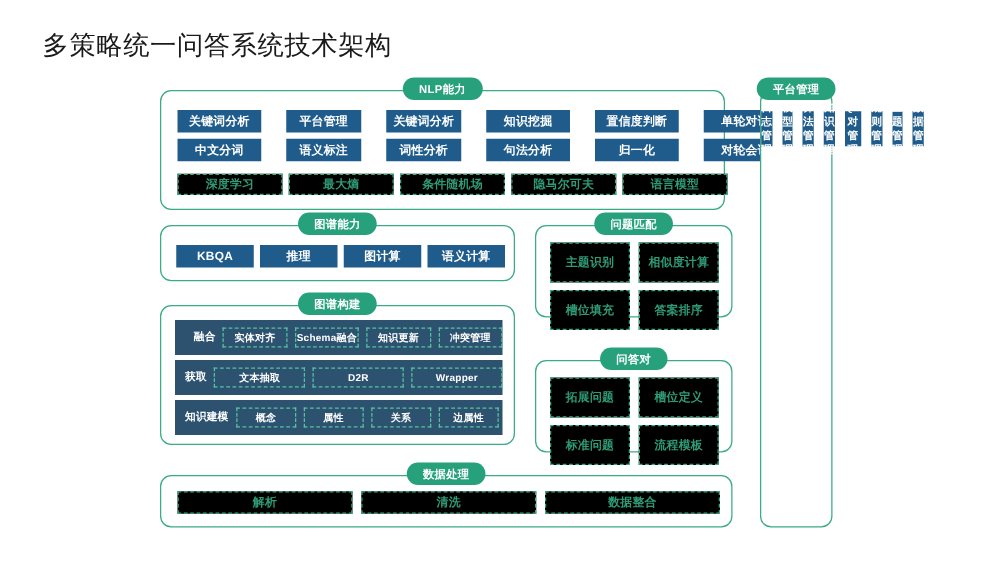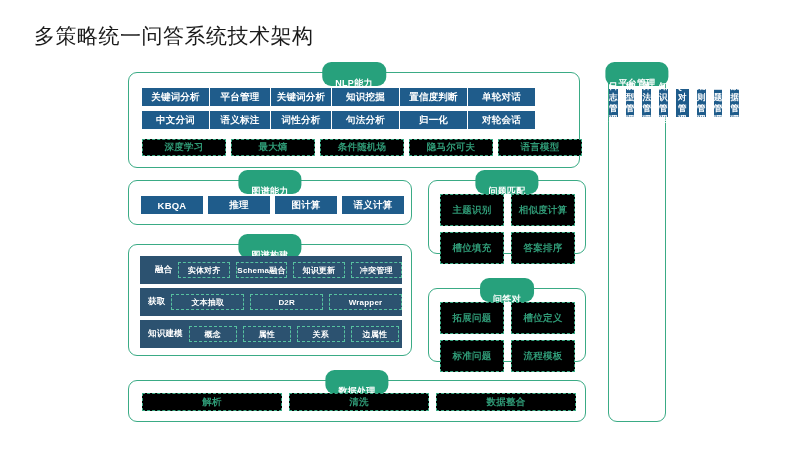--- a/index.html
+++ b/index.html
@@ -25,21 +25,21 @@
     background: #ffffff;
   }
   .group > .pill {
     position: absolute;
     top: -11px; left: 50%; transform: translateX(-50%);
     background: #27a17c;
     color: #ffffff;
     font-size: 9px;
     line-height: 18px;
     height: 18px;
-    padding: 12px 13px;
+    padding: 0 13px;
     border-radius: 9px;
     white-space: nowrap;
     font-weight: 700;
     letter-spacing: 0.3px;
     text-align: center;
   }
 
   
   .chip-blue {
     background: #1f5c8b;
@@ -74,21 +74,21 @@
     display: flex;
     align-items: center;
     justify-content: center;
     white-space: nowrap;
     background: transparent;
     letter-spacing: 0.2px;
   }
 
   
   #nlp-group { left: 128px; top: 72px; width: 452px; height: 96px; }
-  .nlp-row { position: absolute; display: flex; gap: 1px; left: 13px; }
+  .nlp-row { position: absolute; display: flex; gap: 20px; left: 13px; }
   #nlp-row1 { top: 15px; }
   #nlp-row2 { top: 38px; }
   .nlp-row .chip-blue { height: 18px; }
   .nlp-w1 { width: 67px; }
   .nlp-w2 { width: 60px; }
   #nlp-row3 { position: absolute; top: 66px; left: 13px; display: flex; gap: 5px; }
   #nlp-row3 .chip-dash { height: 17px; width: 84px; }
 
   
   #kg-ability-group { left: 128px; top: 180px; width: 284px; height: 45px; }

